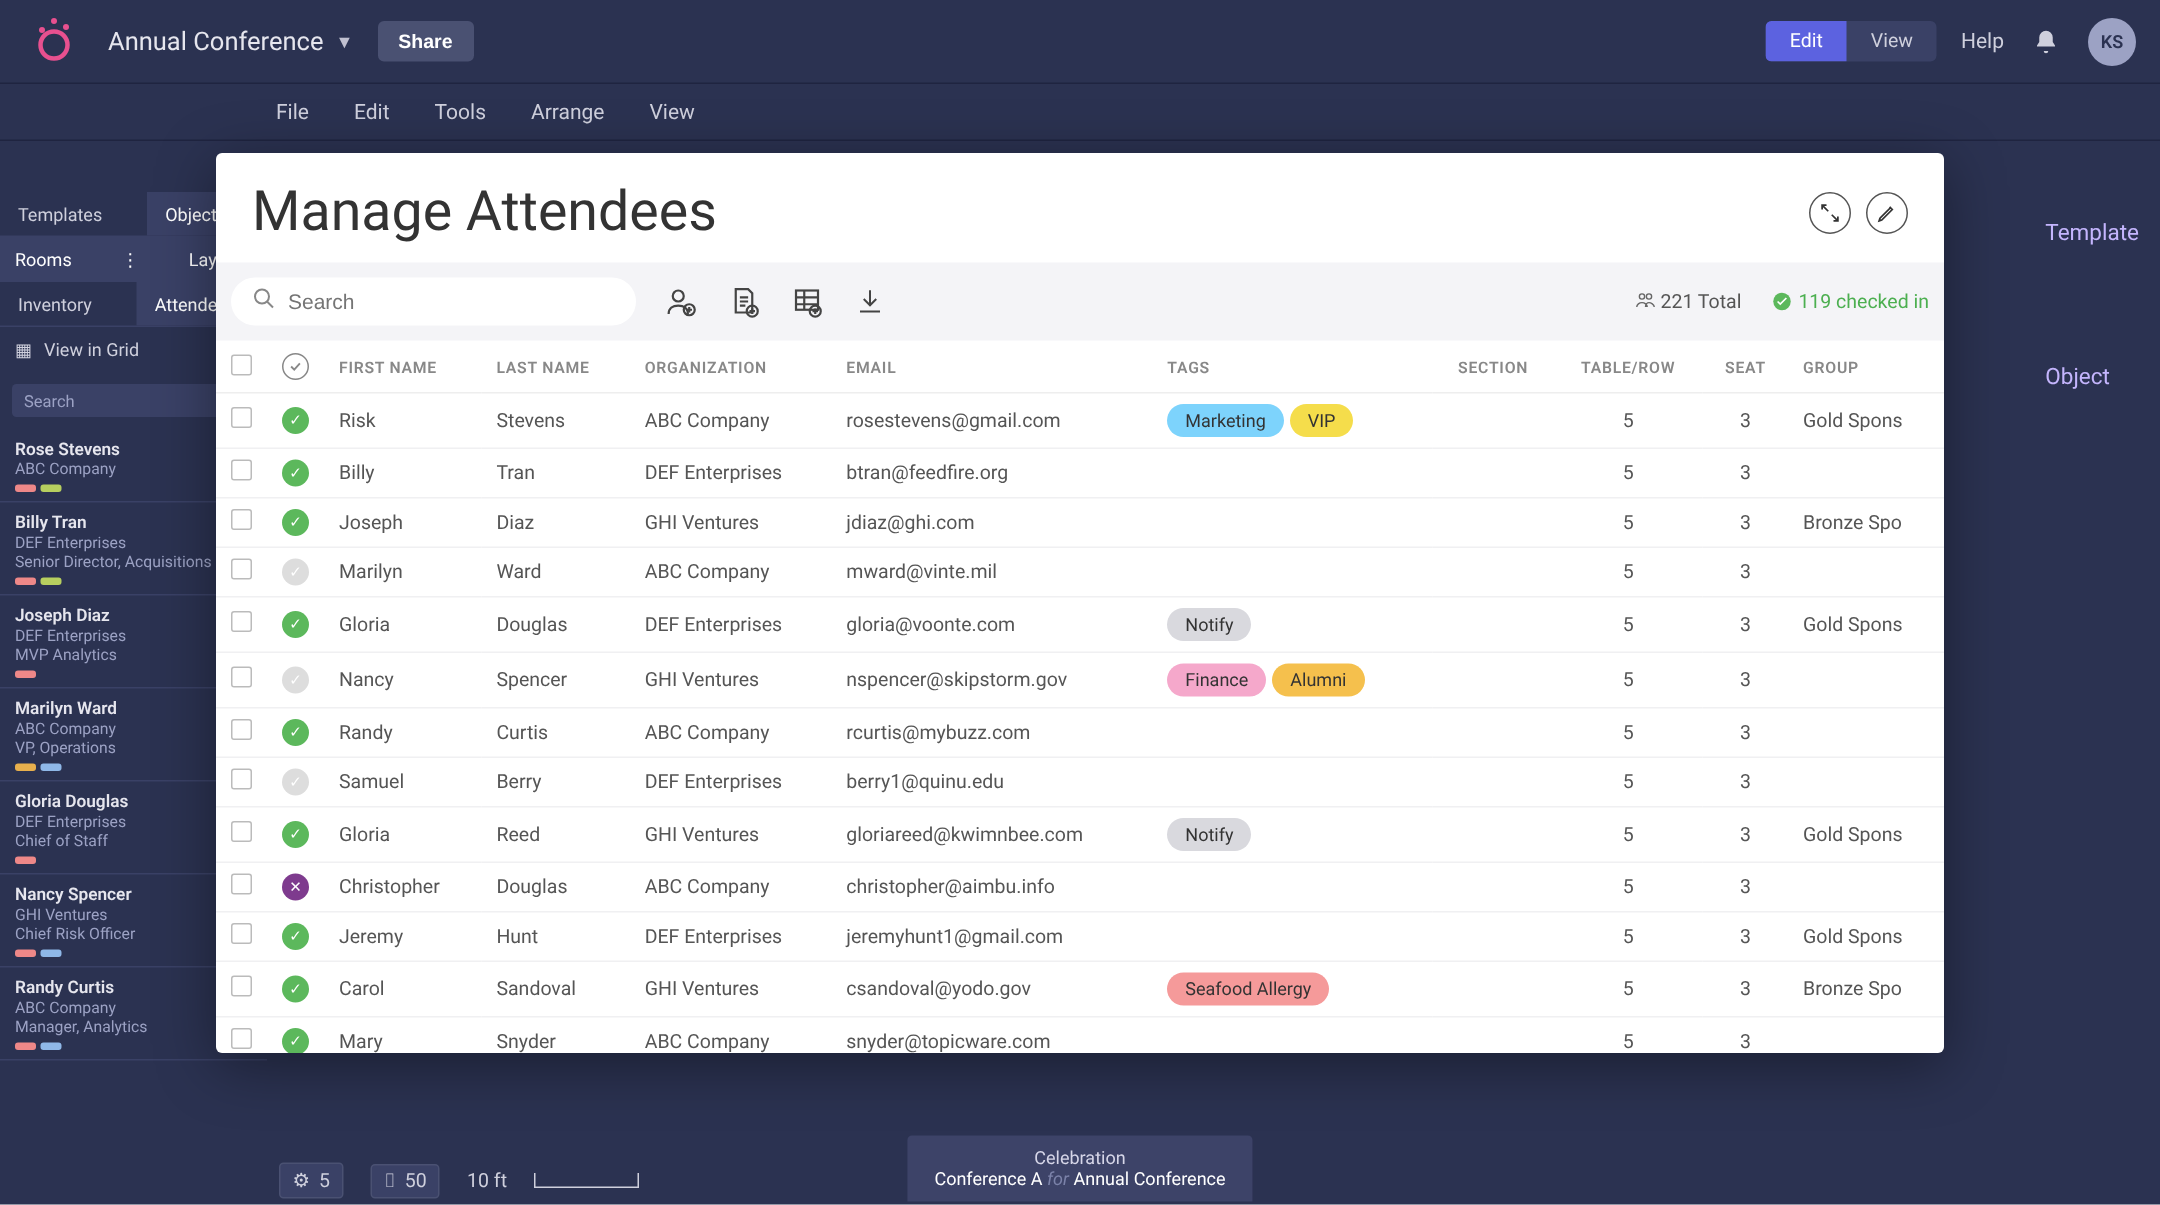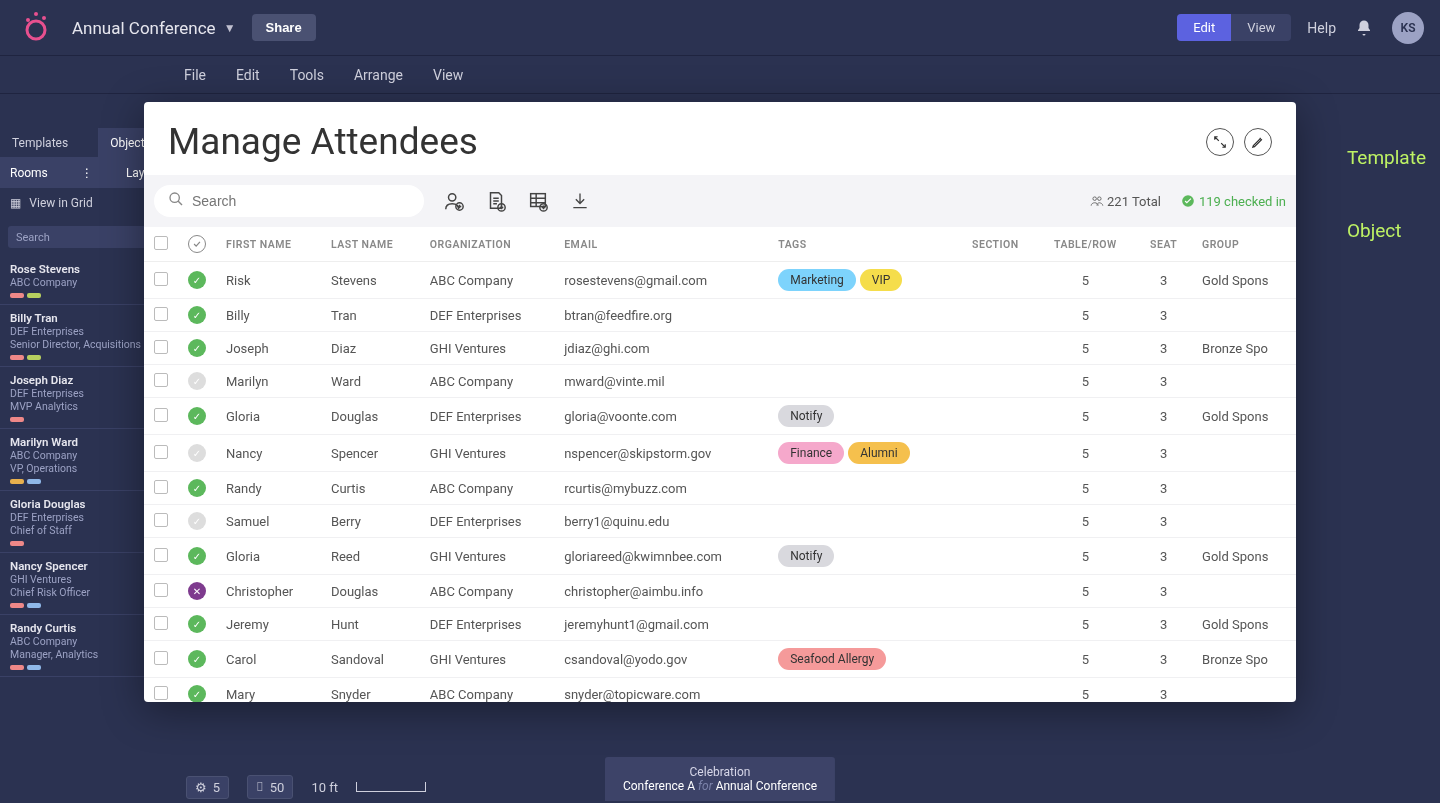--- a/index.html
+++ b/index.html
@@ -70,21 +70,21 @@
   font-size: 11px; color: #cfd0dd;
 }
 .attendee-card .name { font-weight: 600; font-size: 11.5px; color: #e6e6ee; display: flex; align-items: center; justify-content: space-between; }
 .attendee-card .org { font-size: 10.5px; color: #9ca2c4; }
 .attendee-card .role { font-size: 10.5px; color: #9ca2c4; }
 .tag-dots { display: flex; gap: 3px; margin-top: 4px; }
 .tag-dots span { width: 14px; height: 5px; border-radius: 2px; background: #999; }
 .badge-num { font-size: 9px; background: #5b6186; padding: 1px 3px; border-radius: 2px; }
 .right-panel {
   position: absolute; right: 4px; top: 128px;
-  font-size: 19px; color: #bef264; display: flex; flex-direction: column; gap: 8px;
+  font-size: 15px; color: #c4b5fd; display: flex; flex-direction: column; gap: 36px;
 }
 
 .modal {
   position: absolute; left: 144px; top: 102px;
   width: 1152px; height: 600px;
   background: #fff; color: #333;
   border-radius: 4px;
   box-shadow: 0 8px 40px rgba(0,0,0,0.4);
   display: flex; flex-direction: column;
   overflow: hidden;
@@ -205,20 +205,24 @@
 
 <div class="sidebar-tabs">
   <div class="tab-row">
     <div>Templates</div>
     <div class="on">Objects</div>
   </div>
   <div class="rooms-row">
     <span>Rooms</span>
     <span>⋮</span>
     <span>Layouts</span>
+  </div>
+  <div class="tab-row">
+    <div>Inventory</div>
+    <div class="on">Attendees</div>
   </div>
   <div class="view-grid">
     <span>▦</span>
     <span>View in Grid</span>
     <span style="flex:1"></span>
     <span>Me</span>
   </div>
   <div style="display:flex;align-items:center;">
     <div class="search-mini">
       <span>Search</span>

